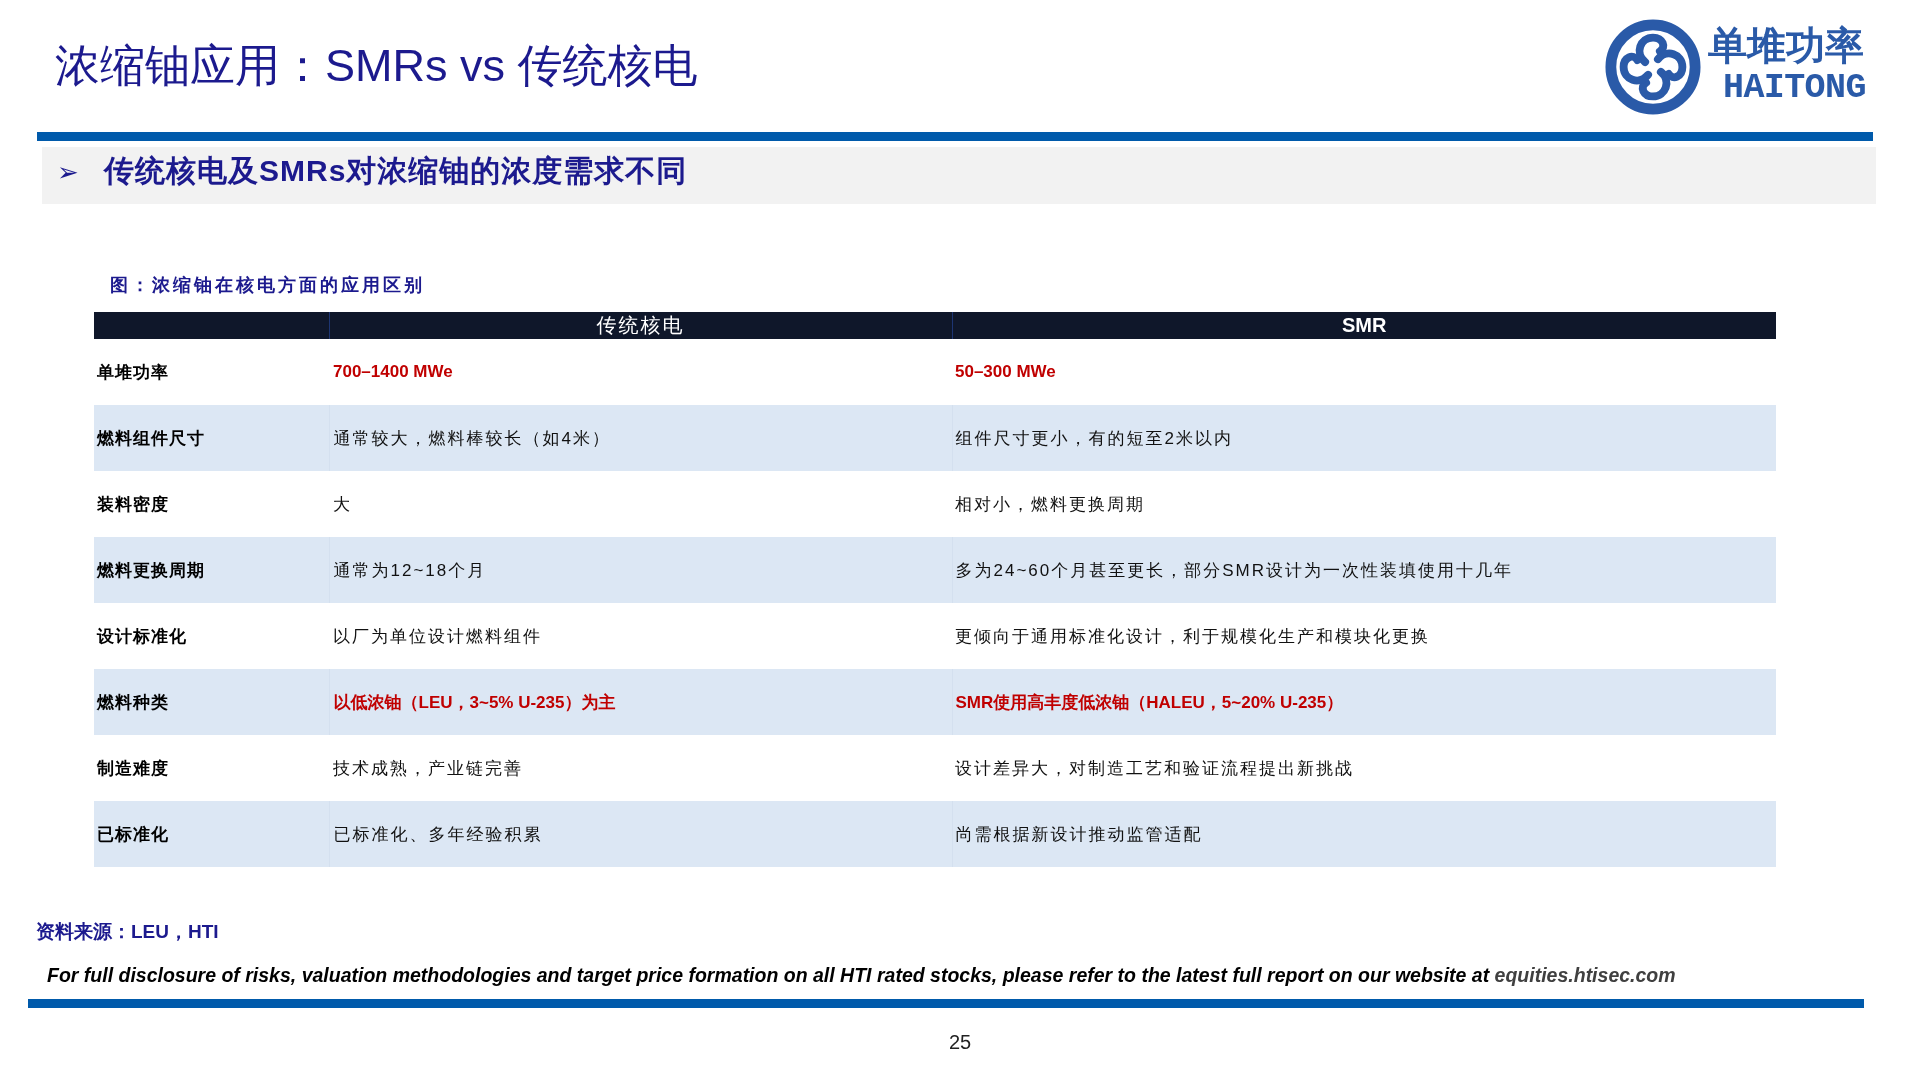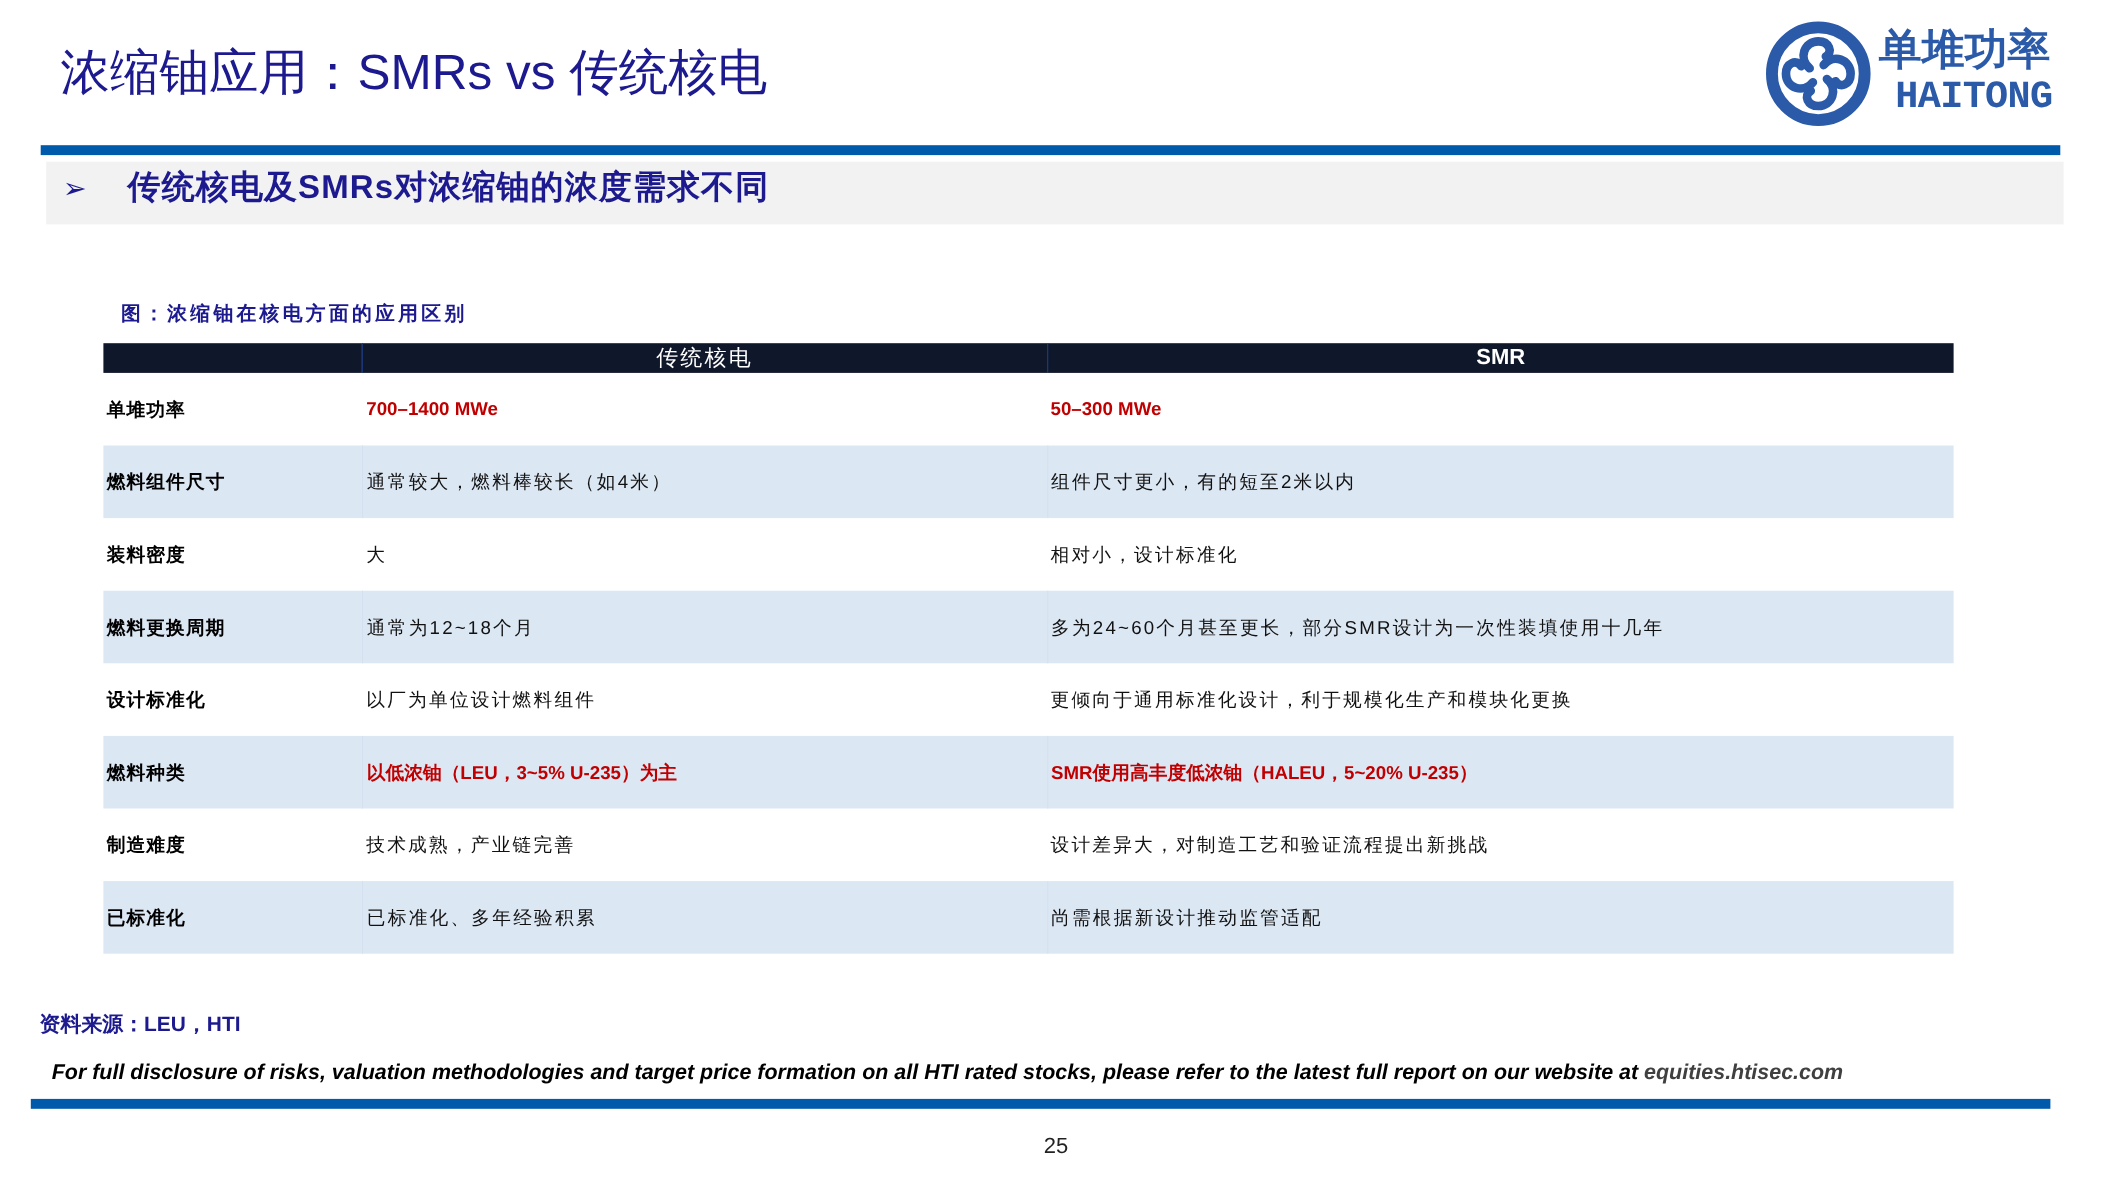--- a/index.html
+++ b/index.html
@@ -26,21 +26,21 @@
     position: absolute; left: 119px; top: 52px; font-size: 35px; line-height: 40px;
     color: #2a5aa8; font-weight: bold; letter-spacing: -0.6px; white-space: nowrap;
     font-family: Liberation Mono, monospace;
   }
   .top-bar { left: 37px; top: 132px; width: 1836px; height: 9px; background: #005aab; }
 
   
   .band { left: 42px; top: 147px; width: 1834px; height: 57px; background: #f2f2f2; }
   .bullet { left: 57px; top: 154px; font-size: 26px; line-height: 36px; color: #1c1a8e; }
   .heading {
-    left: 116px; top: 151px; font-size: 30px; line-height: 40px; letter-spacing: 1px;
+    left: 104px; top: 151px; font-size: 30px; line-height: 40px; letter-spacing: 1px;
     color: #1c1a8e; font-weight: bold; white-space: nowrap;
     font-family: "Liberation Sans", sans-serif;
   }
 
   
   .caption {
     left: 97px; top: 273px; font-size: 18px; line-height: 24px; letter-spacing: 3px;
     color: #1c1a8e; font-weight: bold; white-space: nowrap;
     font-family: "Liberation Sans", sans-serif;
     margin-left: 13px;
@@ -134,21 +134,21 @@
       <td class="red">50–300 MWe</td>
     </tr>
     <tr>
       <td class="label">燃料组件尺寸</td>
       <td class="c2">通常较大，燃料棒较长（如4米）</td>
       <td>组件尺寸更小，有的短至2米以内</td>
     </tr>
     <tr>
       <td class="label">装料密度</td>
       <td class="c2">大</td>
-      <td>相对小，设计标准化</td>
+      <td>相对小，燃料更换周期</td>
     </tr>
     <tr>
       <td class="label">燃料更换周期</td>
       <td class="c2">通常为12~18个月</td>
       <td>多为24~60个月甚至更长，部分SMR设计为一次性装填使用十几年</td>
     </tr>
     <tr>
       <td class="label">设计标准化</td>
       <td class="c2">以厂为单位设计燃料组件</td>
       <td>更倾向于通用标准化设计，利于规模化生产和模块化更换</td>

